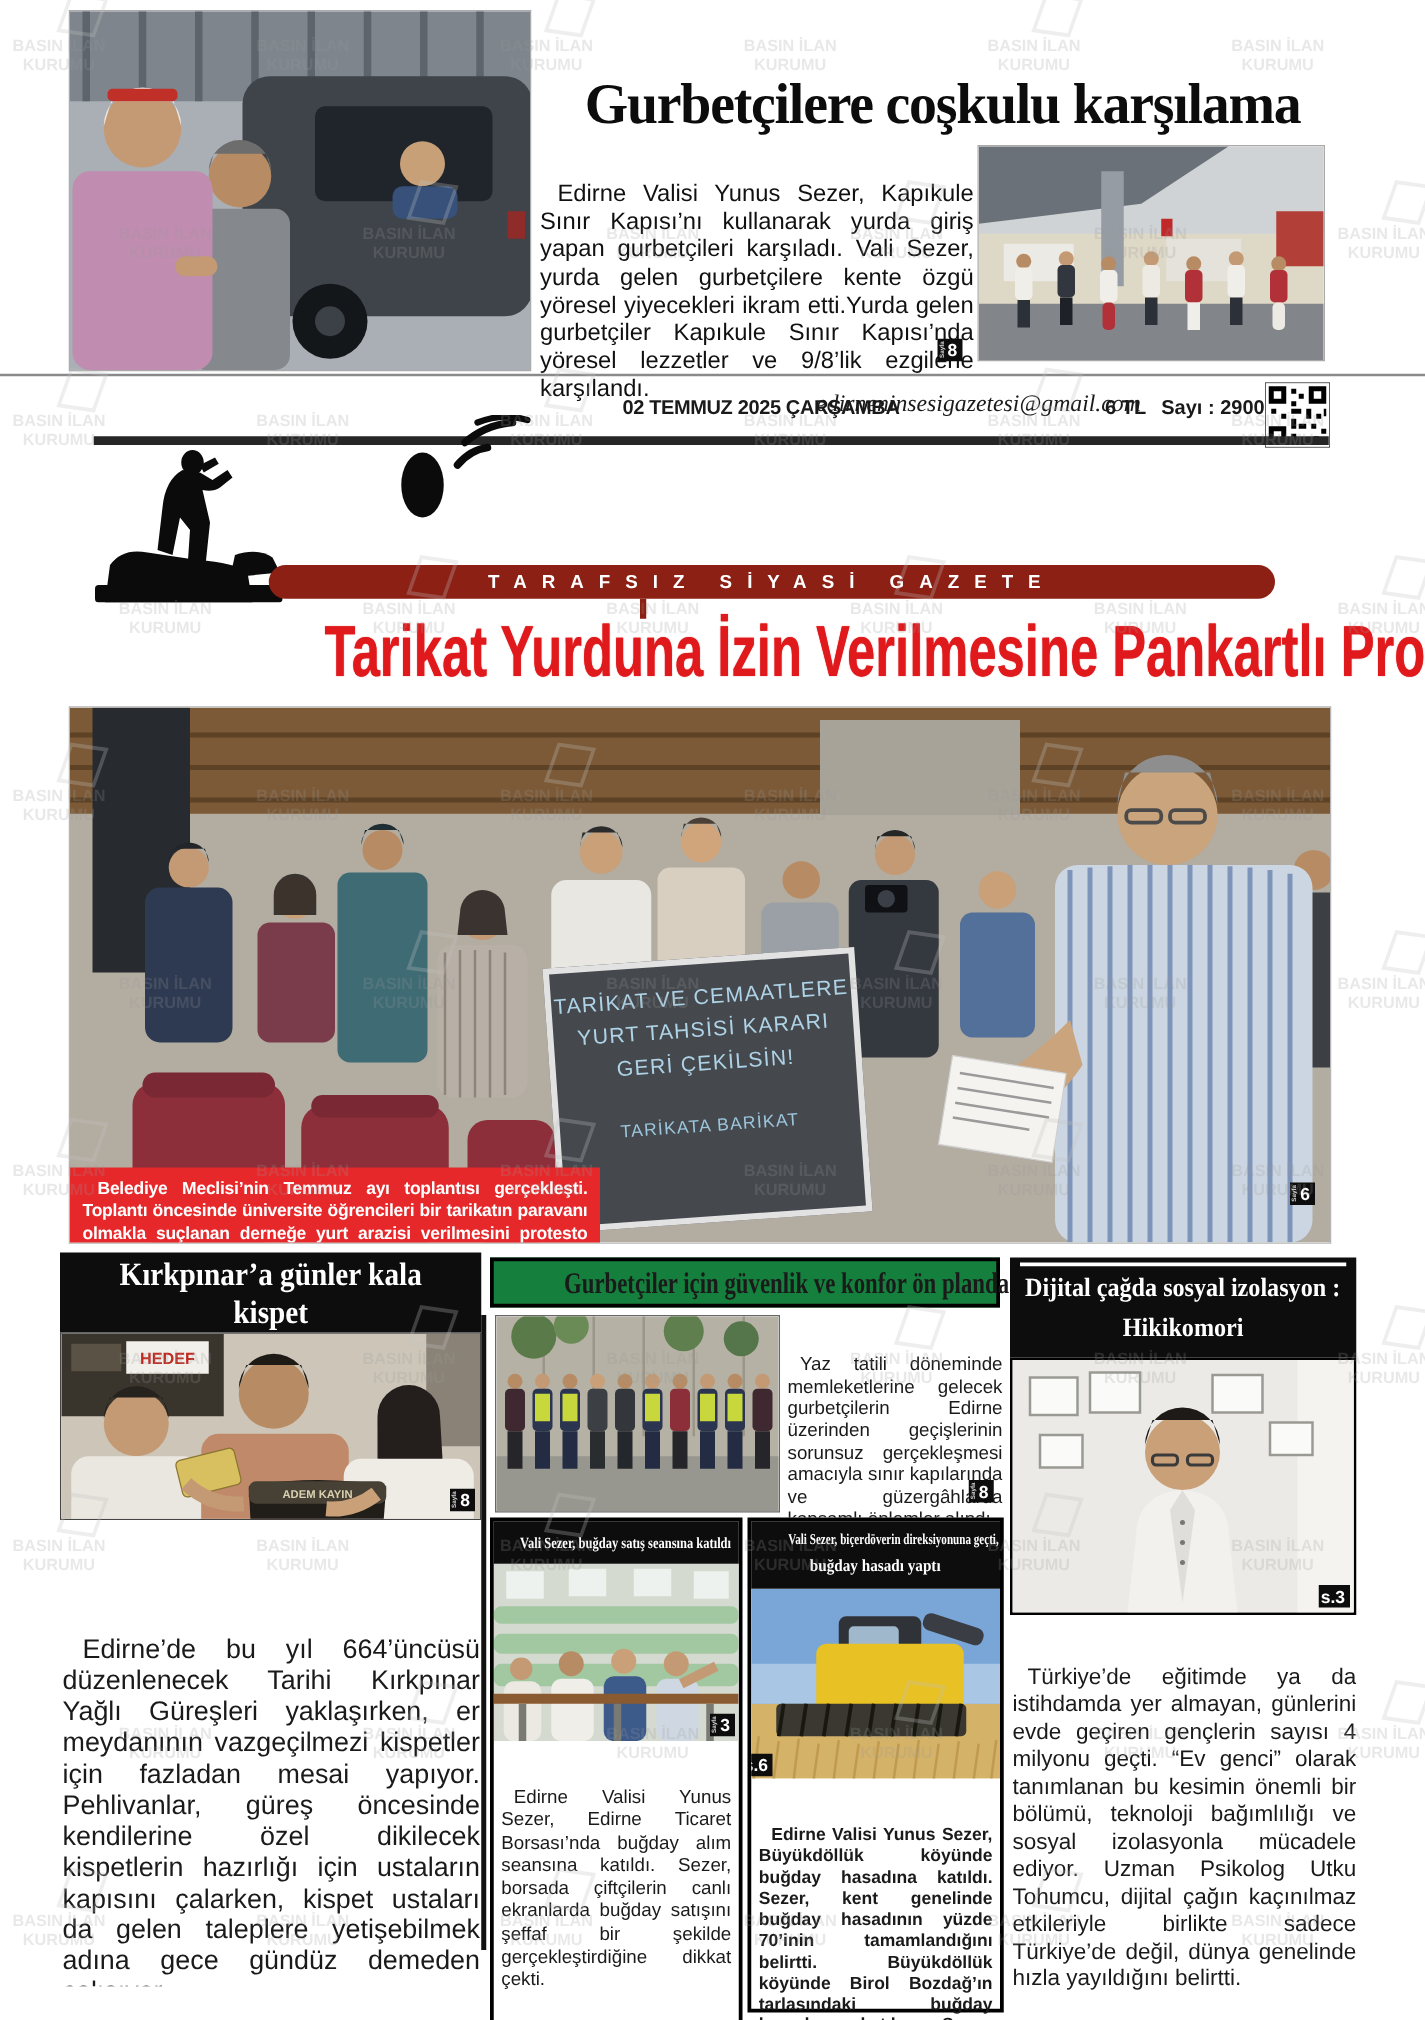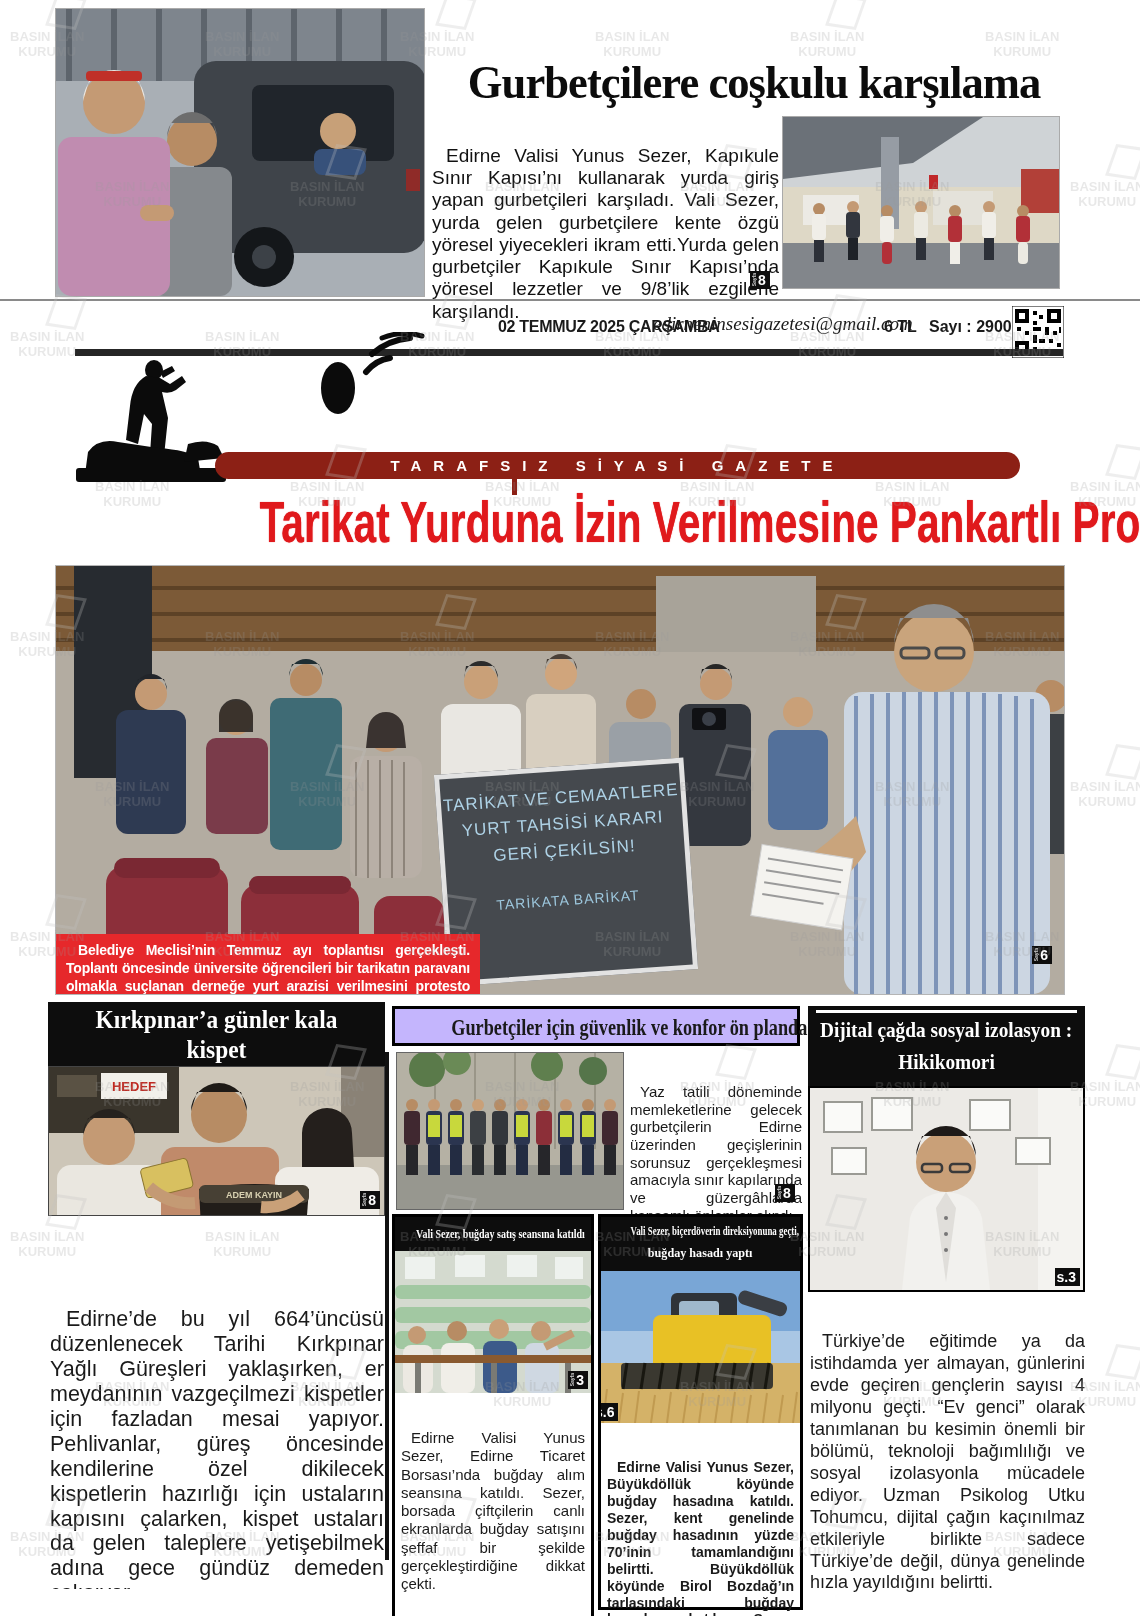--- a/index.html
+++ b/index.html
@@ -48,21 +48,21 @@
   
   .blacktitle{background:#0d0d0d;color:#fff;font-family:"Liberation Serif",serif;font-weight:bold;
     text-align:center;box-sizing:border-box;}
   .blacktitle span{display:inline-block;transform-origin:center;}
   .col-sep{left:385px;top:1052px;width:4px;height:508px;background:#111;}
   .kispet-title{left:48px;top:1002px;width:337px;height:64px;font-size:26px;line-height:30px;padding-top:3px;}
   .kispet-title span{transform:scaleX(.9);}
   .kispet-photo{left:48px;top:1066px;width:337px;height:150px;border:1px solid #444;}
   .kispet-body{left:50px;top:1276px;width:334px;height:282px;font-size:21.5px;line-height:1.16;
     overflow:hidden;text-indent:16px;word-spacing:2px;}
-  .sec-title{left:392px;top:1006px;width:408px;height:40px;border:3px solid #000;background:#c4b5fd;
+  .sec-title{left:392px;top:1006px;width:408px;height:40px;border:3px solid #000;background:#15803d;
     font-family:"Liberation Serif",serif;font-weight:bold;font-size:24px;text-align:center;
     line-height:36px;box-sizing:border-box;white-space:nowrap;}
   .sec-title span{display:inline-block;transform:scaleX(.76);transform-origin:center;}
   .sec-photo{left:396px;top:1052px;width:228px;height:158px;border:1px solid #666;}
   .sec-body{left:630px;top:1052px;width:172px;height:150px;font-size:15px;line-height:1.18;
     overflow:hidden;text-indent:10px;}
   .subbox{border:3px solid #000;background:#fff;box-sizing:border-box;}
   .sub-a{left:392px;top:1214px;width:202px;height:406px;}
   .sub-b{left:598px;top:1214px;width:205px;height:396px;}
   .sub-title{background:#0d0d0d;color:#fff;font-family:"Liberation Serif",serif;font-weight:bold;

